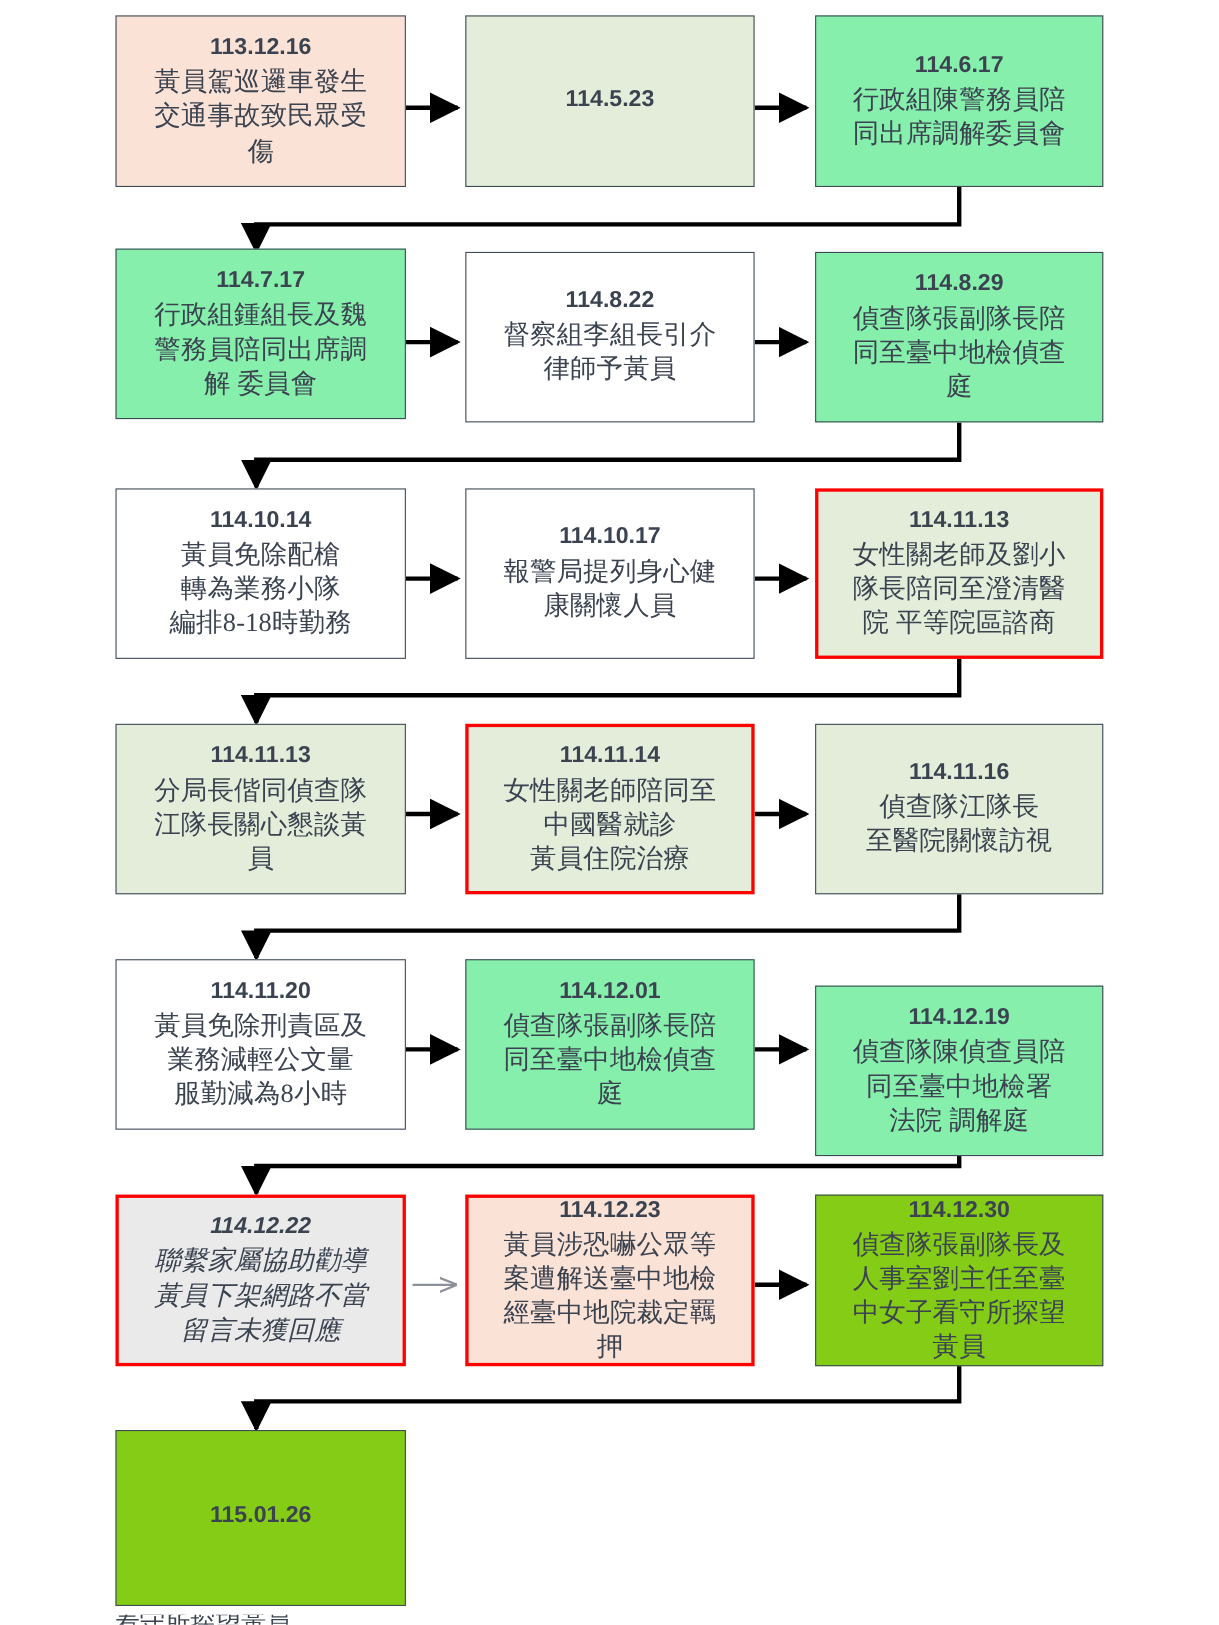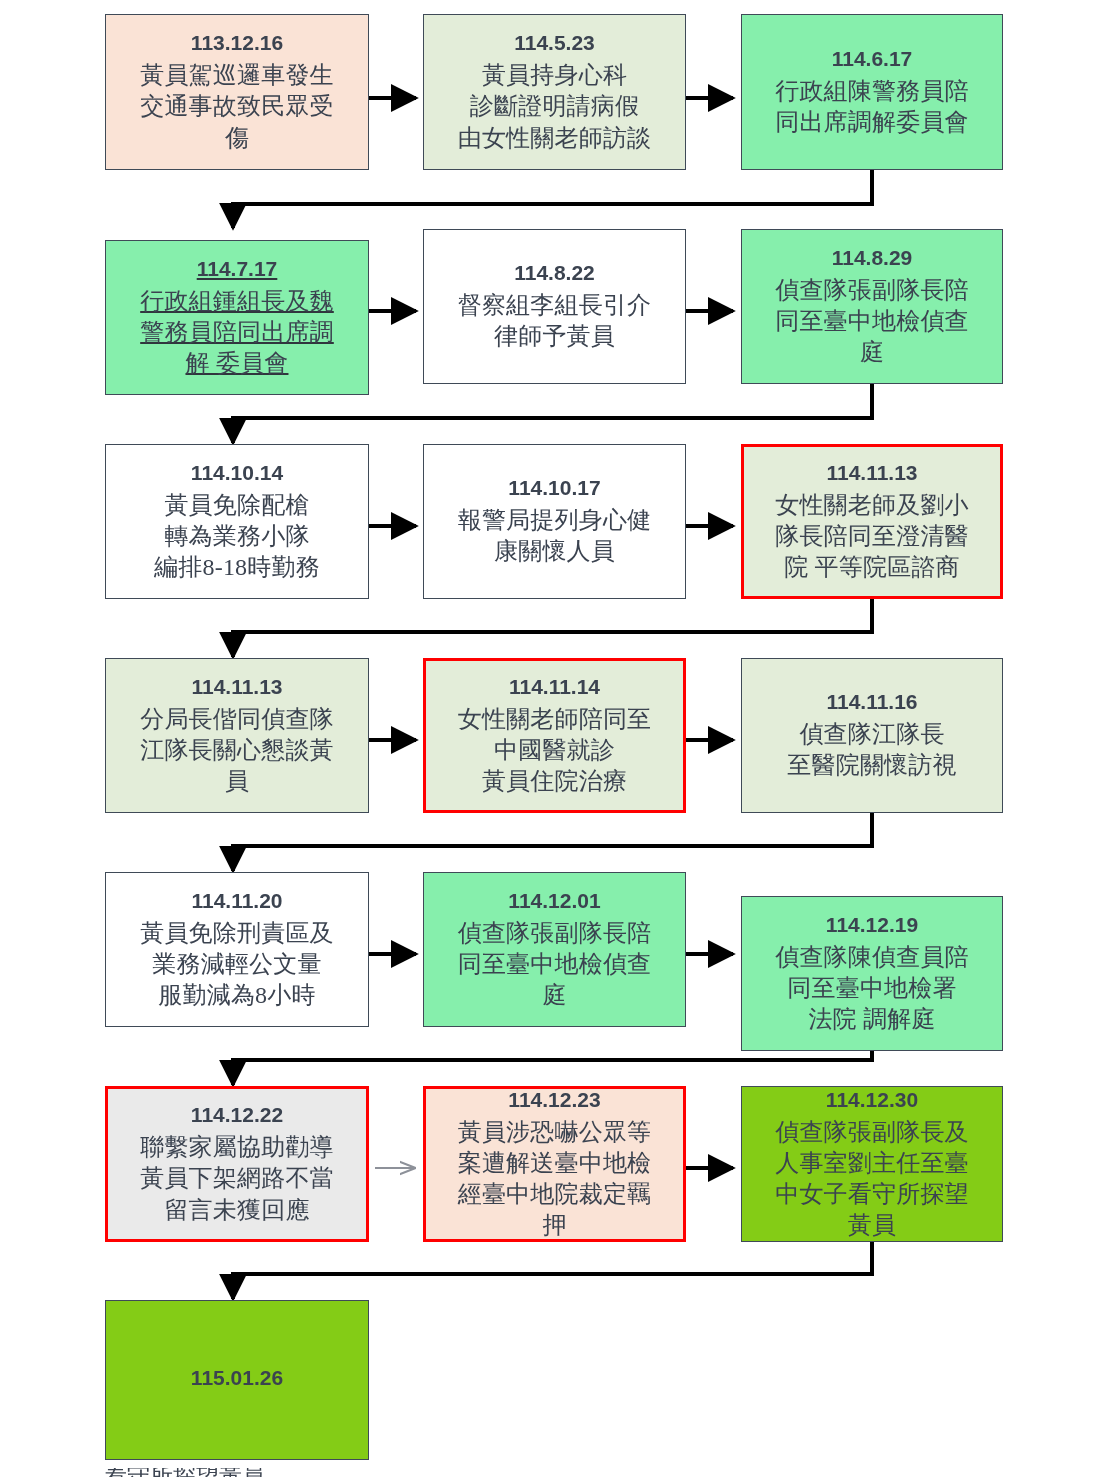--- a/index.html
+++ b/index.html
@@ -64,21 +64,21 @@
     color: #3b4350;
     white-space: pre-line;
     letter-spacing: 0.2px;
   }
 
   
   .f-peach  { background: #fae3d6; }
   .f-green  { background: #e3edd9; }
   .f-blue   { background: #86efac; }
   .f-white  { background: #ffffff; }
-  .f-grey   { background: #eaeaea; }
+  .f-grey   { background: #eaeaea; font-style: italic; }
   .f-yellow { background: #84cc16; }
 
   
   .footer-clip {
     position: absolute;
     left: 104px;
     top: 1468px;
     width: 420px;
     height: 9px;
     overflow: hidden;
@@ -147,32 +147,29 @@
 
   <div class="node f-peach" style="left:105px; top:14px; width:264px; height:156px;">
     <div class="date">113.12.16</div>
     <div class="body">黃員駕巡邏車發生
 交通事故致民眾受
 傷</div>
   </div>
 
   <div class="node f-green" style="left:423px; top:14px; width:263px; height:156px;">
     <div class="date">114.5.23</div>
-    <div class="body">黃員持身心科
-診斷證明請病假
-由女性關老師訪談</div>
   </div>
 
   <div class="node f-blue" style="left:741px; top:14px; width:262px; height:156px;">
     <div class="date">114.6.17</div>
     <div class="body">行政組陳警務員陪
 同出席調解委員會</div>
   </div>
 
-  <div class="node f-blue" style="left:105px; top:240px; width:264px; height:155px;text-decoration:underline;">
+  <div class="node f-blue" style="left:105px; top:226px; width:264px; height:155px;">
     <div class="date">114.7.17</div>
     <div class="body">行政組鍾組長及魏
 警務員陪同出席調
 解  委員會</div>
   </div>
 
   <div class="node f-white" style="left:423px; top:229px; width:263px; height:155px;">
     <div class="date">114.8.22</div>
     <div class="body">督察組李組長引介
 律師予黃員</div>

